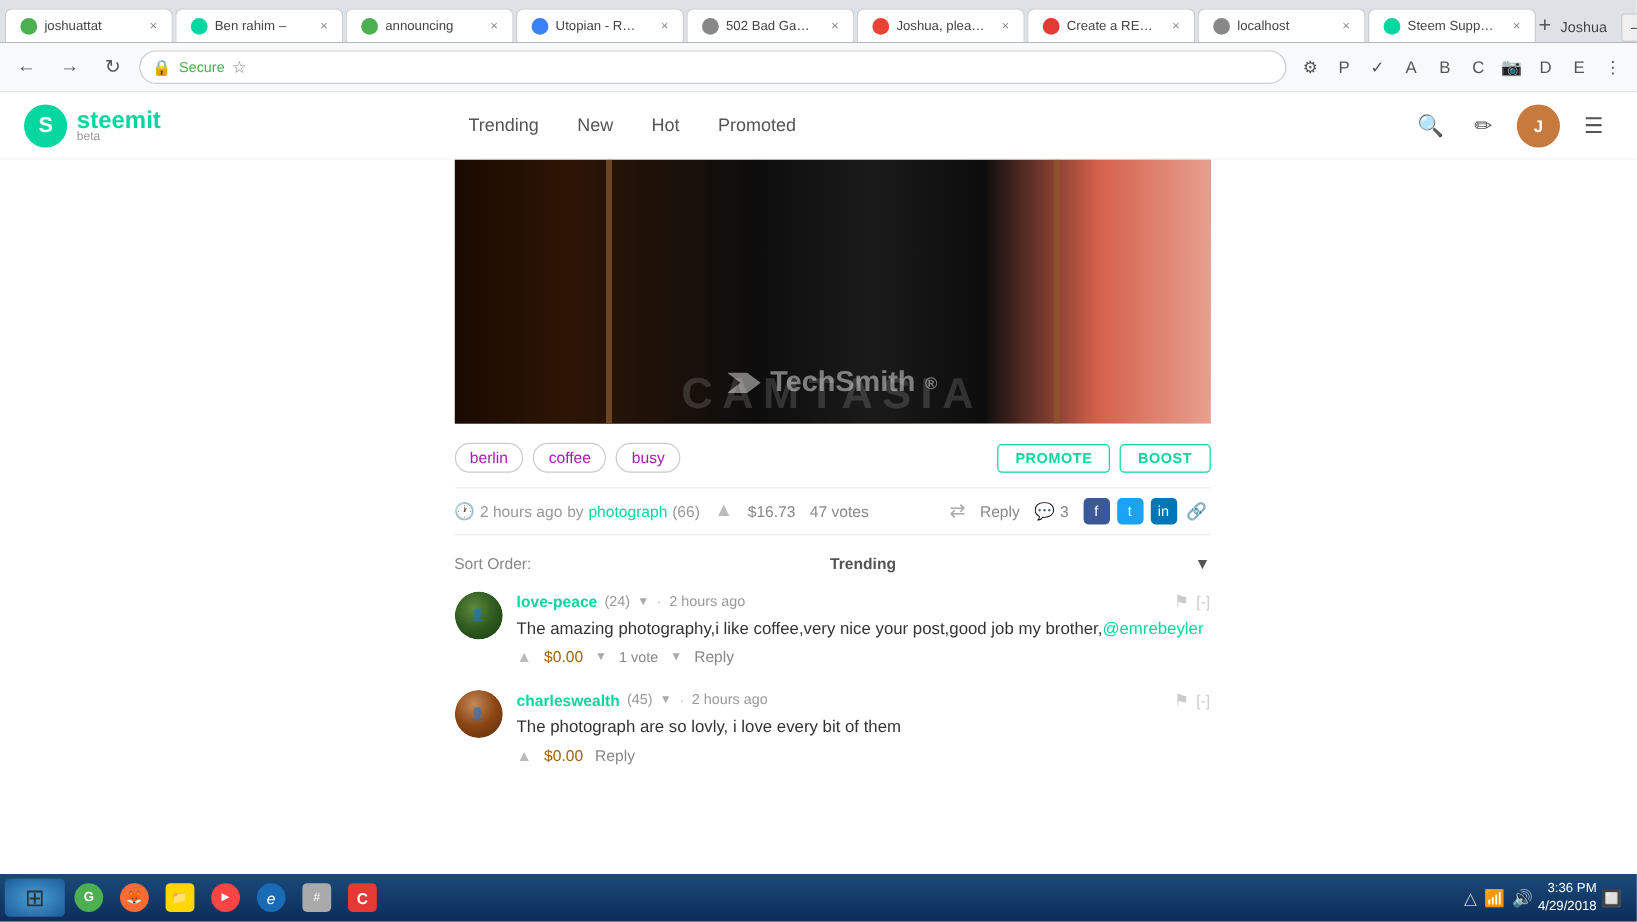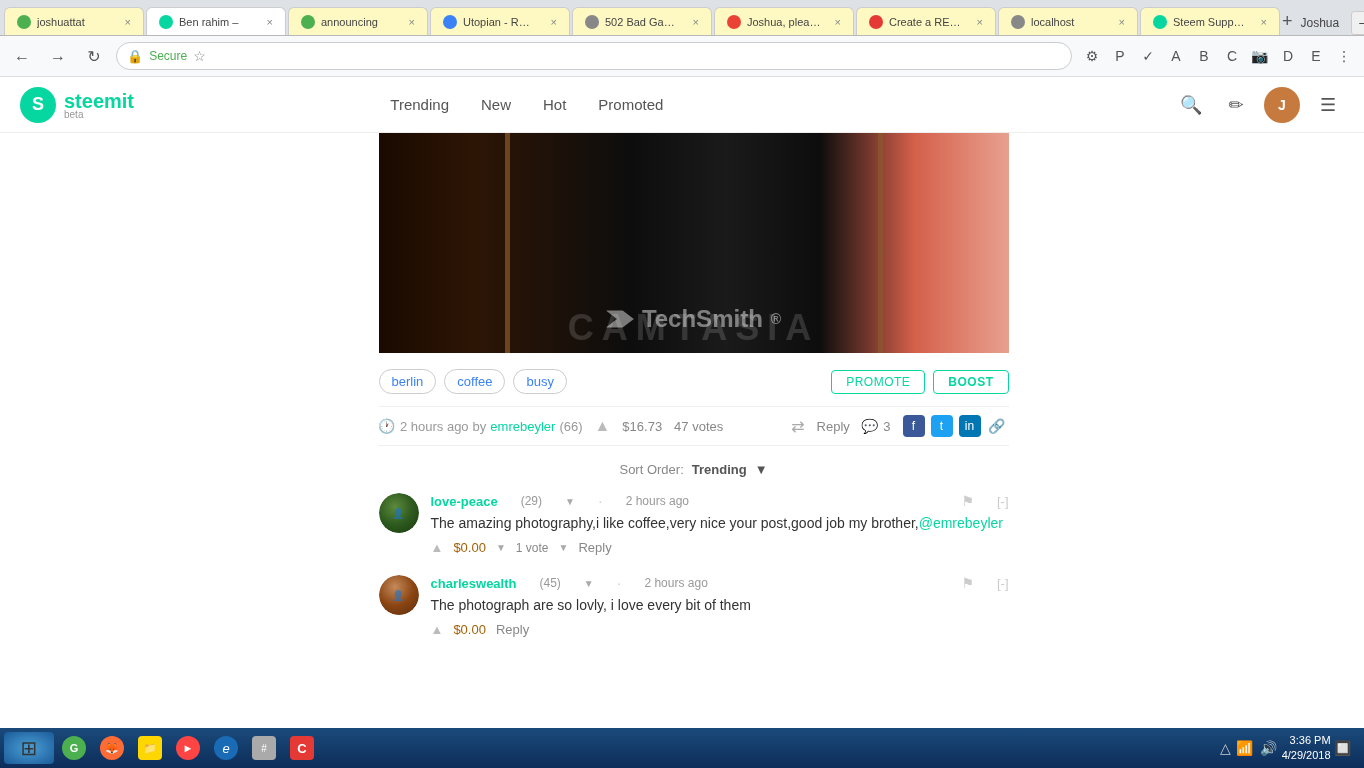--- a/index.html
+++ b/index.html
@@ -14,21 +14,21 @@
       align-items: flex-end;
       height: 36px;
       padding: 0 4px;
       border-bottom: 1px solid #b8b8b8;
     }
     .tab {
       display: flex;
       align-items: center;
       height: 28px;
       padding: 0 12px;
-      background: #fef9c3;
+      background: #ffffff;
       border-radius: 6px 6px 0 0;
       border: 1px solid #ccc;
       border-bottom: none;
       font-size: 12px;
       color: #444;
       min-width: 140px;
       max-width: 160px;
       margin-right: 2px;
       cursor: pointer;
       gap: 6px;
@@ -122,34 +122,34 @@
       margin: 16px auto 12px auto;
       display: flex;
       align-items: center;
       gap: 8px;
     }
     .tag-pill {
       padding: 4px 12px;
       border: 1px solid #ccc;
       border-radius: 20px;
       font-size: 13px;
-      color: #3b82f6;
+      color: #a21caf;
       cursor: pointer;
       background: #fff;
     }
     .promote-btn {
       margin-left: auto;
       padding: 4px 14px;
       border: 1px solid #06d6a0;
       border-radius: 4px;
       color: #06d6a0;
       background: #fff;
       font-size: 12px;
       cursor: pointer;
-      font-weight: normal;
+      font-weight: bold;
       letter-spacing: 0.5px;
     }
     .boost-btn {
       padding: 4px 14px;
       border: 1px solid #06d6a0;
       border-radius: 4px;
       color: #06d6a0;
       background: #fff;
       font-size: 12px;
       cursor: pointer;
@@ -183,21 +183,21 @@
     .social-icon.fb { background: #3b5998; }
     .social-icon.tw { background: #1da1f2; }
     .social-icon.li { background: #0077b5; }
     .social-icon.link { background: transparent; color: #aaa; font-size: 14px; }
     .resteemit-icon { color: #aaa; font-size: 16px; cursor: pointer; }
 
     .sort-order {
       width: 630px;
       margin: 12px auto 16px auto;
       display: flex;
-      justify-content: center;
+      justify-content: space-between;
       align-items: center;
       gap: 8px;
       font-size: 13px;
       color: #888;
     }
     .sort-select { color: #555; cursor: pointer; font-weight: bold; }
     .sort-chevron { color: #555; }
 
     
     .comments-section {
@@ -215,21 +215,21 @@
       border-radius: 50%;
       flex-shrink: 0;
       overflow: hidden;
     }
     .comment-avatar-placeholder {
       width: 100%;
       height: 100%;
       border-radius: 50%;
     }
     .comment-body { flex: 1; }
-    .comment-meta { display: flex; align-items: center; gap: 23px; margin-bottom: 4px; }
+    .comment-meta { display: flex; align-items: center; gap: 6px; margin-bottom: 4px; }
     .comment-author { color: #06d6a0; font-size: 13px; font-weight: bold; cursor: pointer; }
     .comment-rep { color: #999; font-size: 12px; }
     .comment-time { color: #999; font-size: 12px; }
     .comment-flag { color: #ccc; font-size: 14px; cursor: pointer; margin-left: auto; }
     .comment-collapse { color: #ccc; font-size: 13px; cursor: pointer; }
     .comment-text { font-size: 14px; color: #333; line-height: 1.5; margin-bottom: 6px; }
     .comment-mention { color: #06d6a0; cursor: pointer; }
     .comment-actions { display: flex; align-items: center; gap: 10px; }
     .comment-upvote { display: flex; align-items: center; gap: 2px; font-size: 13px; color: #bbb; cursor: pointer; }
     .comment-value { color: #a16207; font-size: 13px; cursor: pointer; }
@@ -417,21 +417,21 @@
       <div class="tag-pill">busy</div>
       <button class="promote-btn">PROMOTE</button>
       <button class="boost-btn">BOOST</button>
     </div>
 
     <div class="post-actions">
       <div class="post-time">
         <span style="font-size:14px; color:#ccc;">🕐</span>
         <span>2 hours ago</span>
         <span>by</span>
-        <span class="post-author">emrebeyler</span>
+        <span class="post-author">photograph</span>
         <span class="post-rep">(66)</span>
       </div>
       <div class="upvote-btn">
         <span class="chevron-up">▲</span>
       </div>
       <span class="post-value">$16.73</span>
       <span class="vote-count">47 votes</span>
       <div class="action-spacer"></div>
       <div class="reply-btn-wrapper">
         <span class="resteemit-icon">⇄</span>
@@ -461,21 +461,21 @@
 
       <div class="comment">
         <div class="comment-avatar">
           <div class="comment-avatar-placeholder" style="background: radial-gradient(circle at 40% 35%, #5d8a3c, #2d5a1e 50%, #1a3a0e 100%); display:flex; align-items:center; justify-content:center;">
             <span style="color:rgba(255,255,255,0.6); font-size:10px;">👤</span>
           </div>
         </div>
         <div class="comment-body">
           <div class="comment-meta">
             <span class="comment-author">love-peace</span>
-            <span class="comment-rep">(29)</span>
+            <span class="comment-rep">(24)</span>
             <span style="font-size:10px;color:#aaa;">▼</span>
             <span style="color:#ccc;">·</span>
             <span class="comment-time">2 hours ago</span>
             <span class="comment-flag">⚑</span>
             <span class="comment-collapse">[-]</span>
           </div>
           <p class="comment-text">
             The amazing photography,i like coffee,very nice your post,good job my brother,<span class="comment-mention">@emrebeyler</span>
           </p>
           <div class="comment-actions">

